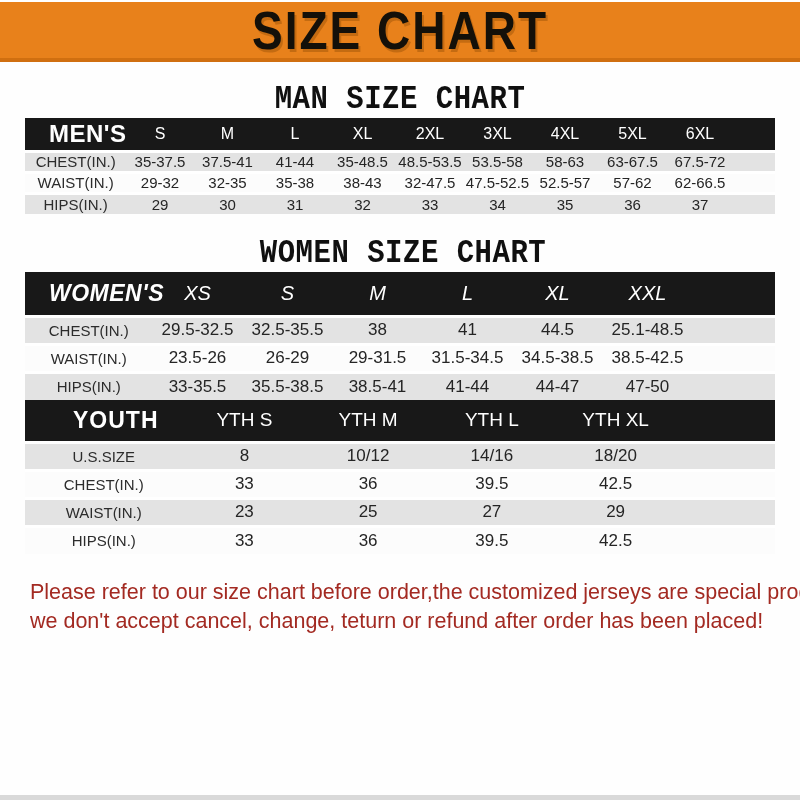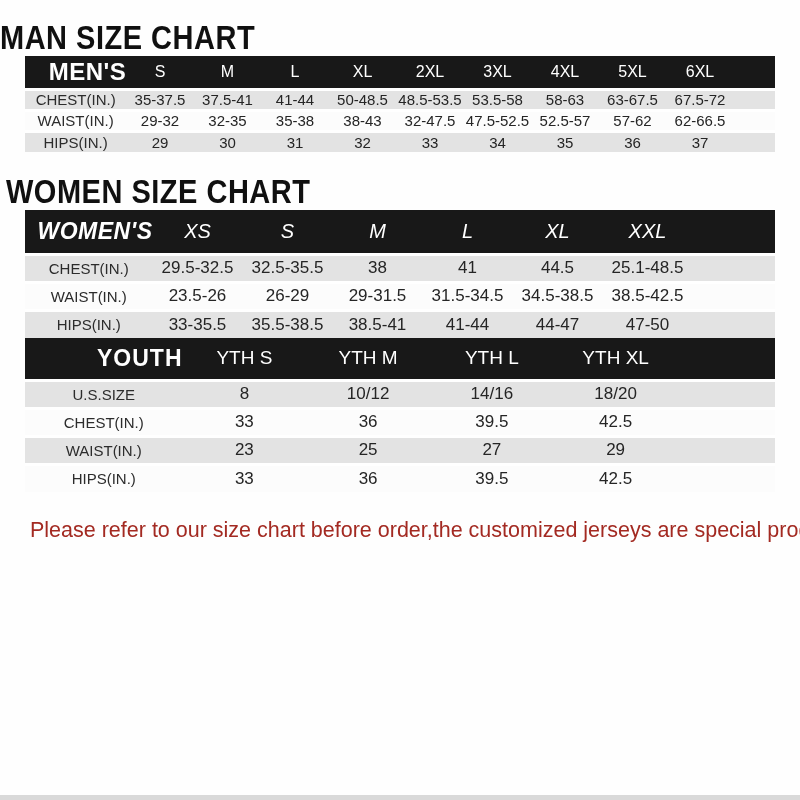--- a/index.html
+++ b/index.html
@@ -31,23 +31,24 @@
     font-weight: 700;
     letter-spacing: 2px;
     color: #141009;
     transform: scaleY(1.18);
     text-shadow: 2px 3px 0 rgba(130, 65, 0, 0.35);
     white-space: nowrap;
   }
 
   
   .section-title {
-    text-align: left;
+    text-align: center;
     height: 36px;
     line-height: 36px;
+    font-family: Liberation Mono, monospace;
   }
   .section-title span {
     display: inline-block;
     font-size: 29px;
     font-weight: 700;
     letter-spacing: 0.5px;
     color: #101010;
     transform: scaleY(1.12);
     white-space: nowrap;
   }
@@ -67,22 +68,22 @@
   .youth-table { margin-top: 12px; }
 
   table.size-table thead tr { background: #181818; }
   table.size-table thead th {
     color: #ffffff;
     font-weight: 400;
     text-align: center;
     vertical-align: middle;
   }
   table.size-table thead th.corner {
-    text-align: right;
-    padding-left: 12px;
+    text-align: center;
+    padding-left: 24px;
     font-weight: 700;
     white-space: nowrap;
   }
   .men-table   thead th { height: 33px; font-size: 16px; }
   .men-table   thead th.corner { font-size: 24px; letter-spacing: 0.5px; }
   .women-table thead th { height: 44px; font-size: 20px; font-style: italic; }
   .women-table thead th.corner { font-size: 23px; letter-spacing: 0.5px; }
   .youth-table thead th { height: 42px; font-size: 19px; }
   .youth-table thead th.corner { font-size: 23px; letter-spacing: 1px; }
 
@@ -133,20 +134,23 @@
     left: 0; bottom: 0;
     width: 100%; height: 5px;
     background: #d9d9d9;
   }
 </style>
 </head>
 <body>
 
 <div class="page">
 
+  <header class="banner">
+    <h1>SIZE CHART</h1>
+  </header>
 
   <section>
     <div class="section-title title-man">
       <span>MAN SIZE CHART</span>
     </div>
     <table class="size-table men-table">
         <colgroup>
           <col class="c-label">
           <col class="c-data">
           <col class="c-data">
@@ -173,21 +177,21 @@
             <th>6XL</th>
             <th class="filler"></th>
           </tr>
         </thead>
         <tbody>
           <tr>
             <th class="rowlabel">CHEST(IN.)</th>
             <td>35-37.5</td>
             <td>37.5-41</td>
             <td>41-44</td>
-            <td>50-48.5</td>
+            <td>35-48.5</td>
             <td>48.5-53.5</td>
             <td>53.5-58</td>
             <td>58-63</td>
             <td>63-67.5</td>
             <td>67.5-72</td>
             <td class="filler"></td>
           </tr>
           <tr>
             <th class="rowlabel">WAIST(IN.)</th>
             <td>29-32</td>
@@ -332,16 +336,17 @@
             <td>39.5</td>
             <td>42.5</td>
             <td class="filler"></td>
           </tr>
         </tbody>
       </table>
   </section>
 
   <footer class="notice">
     <p>Please refer to our size chart before order,the customized jerseys are special products,</p>
+    <p>we don't accept cancel, change, teturn or refund after order has been placed!</p>
   </footer>
 
   <div class="bottom-strip"></div>
 </div>
 
 </body></html>

